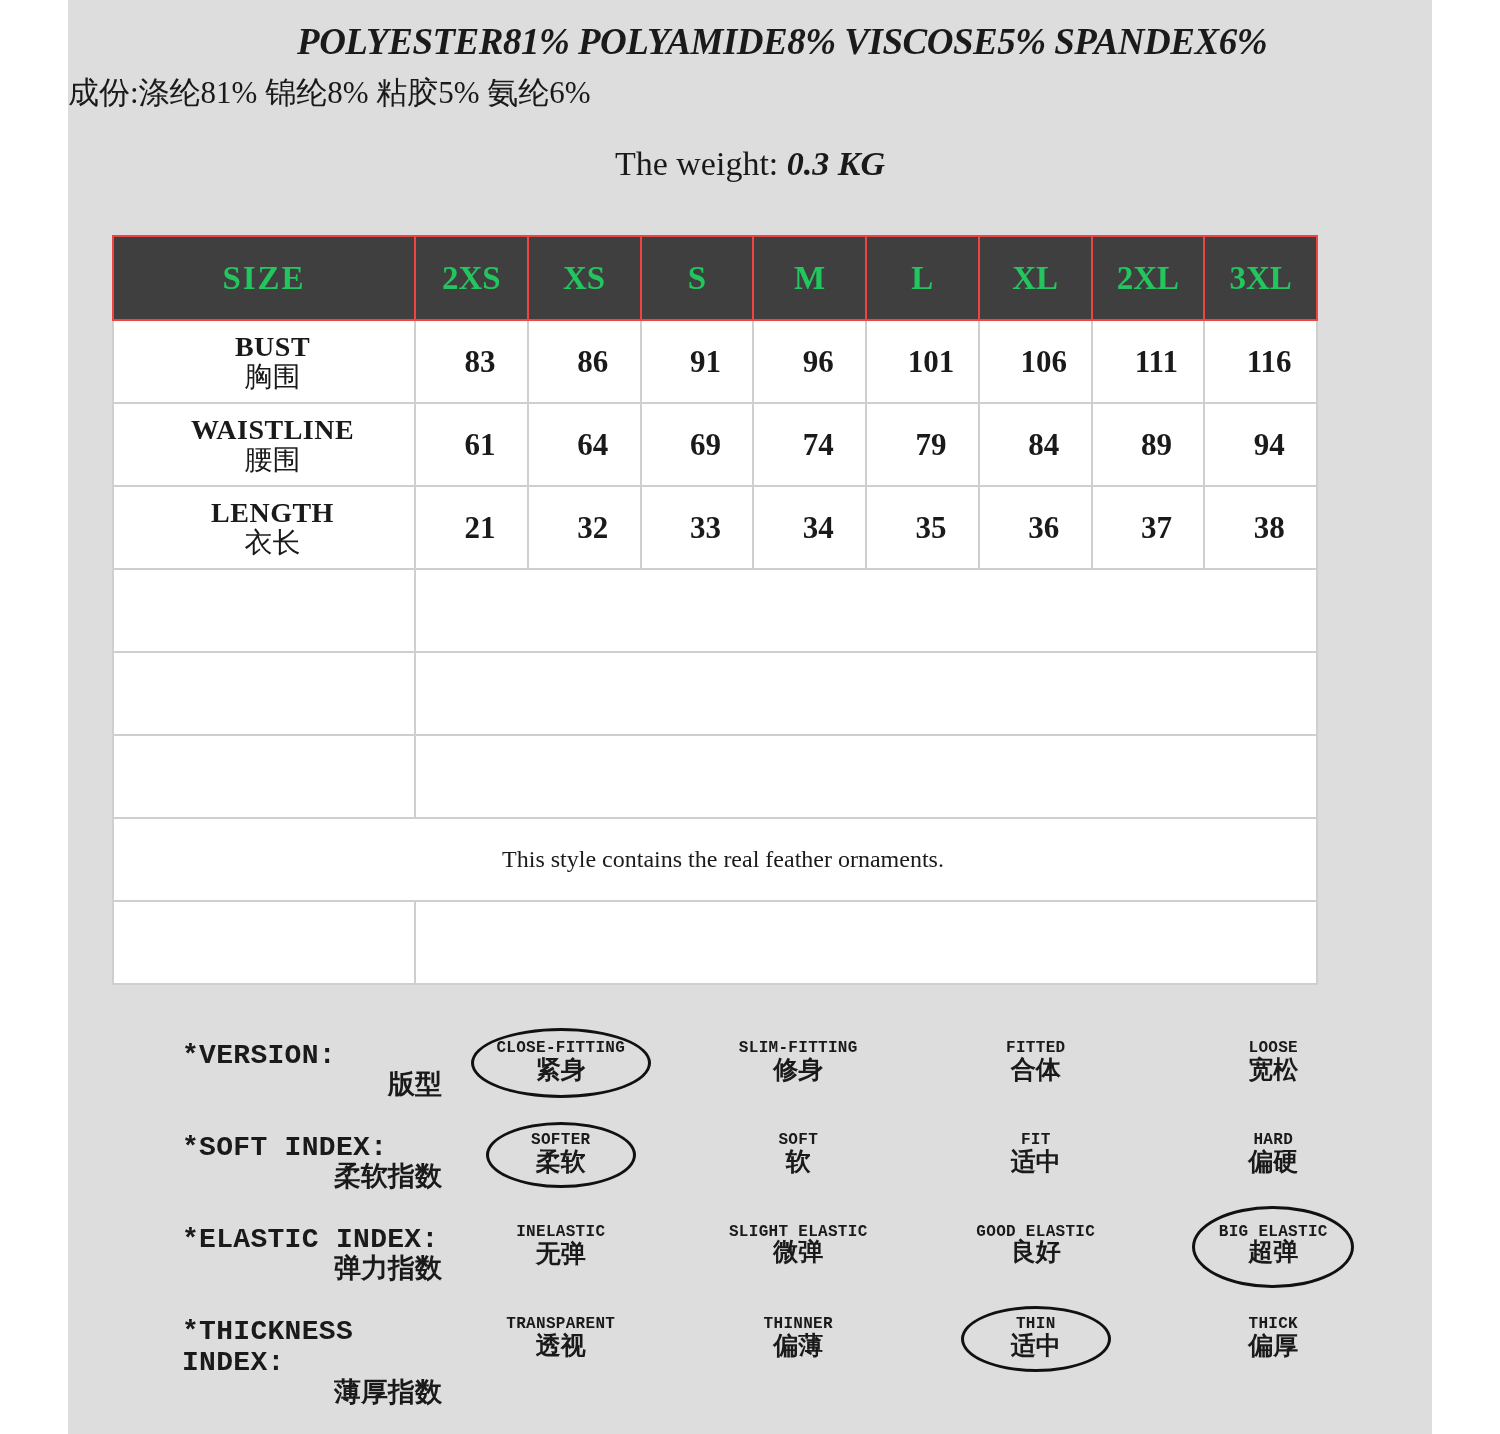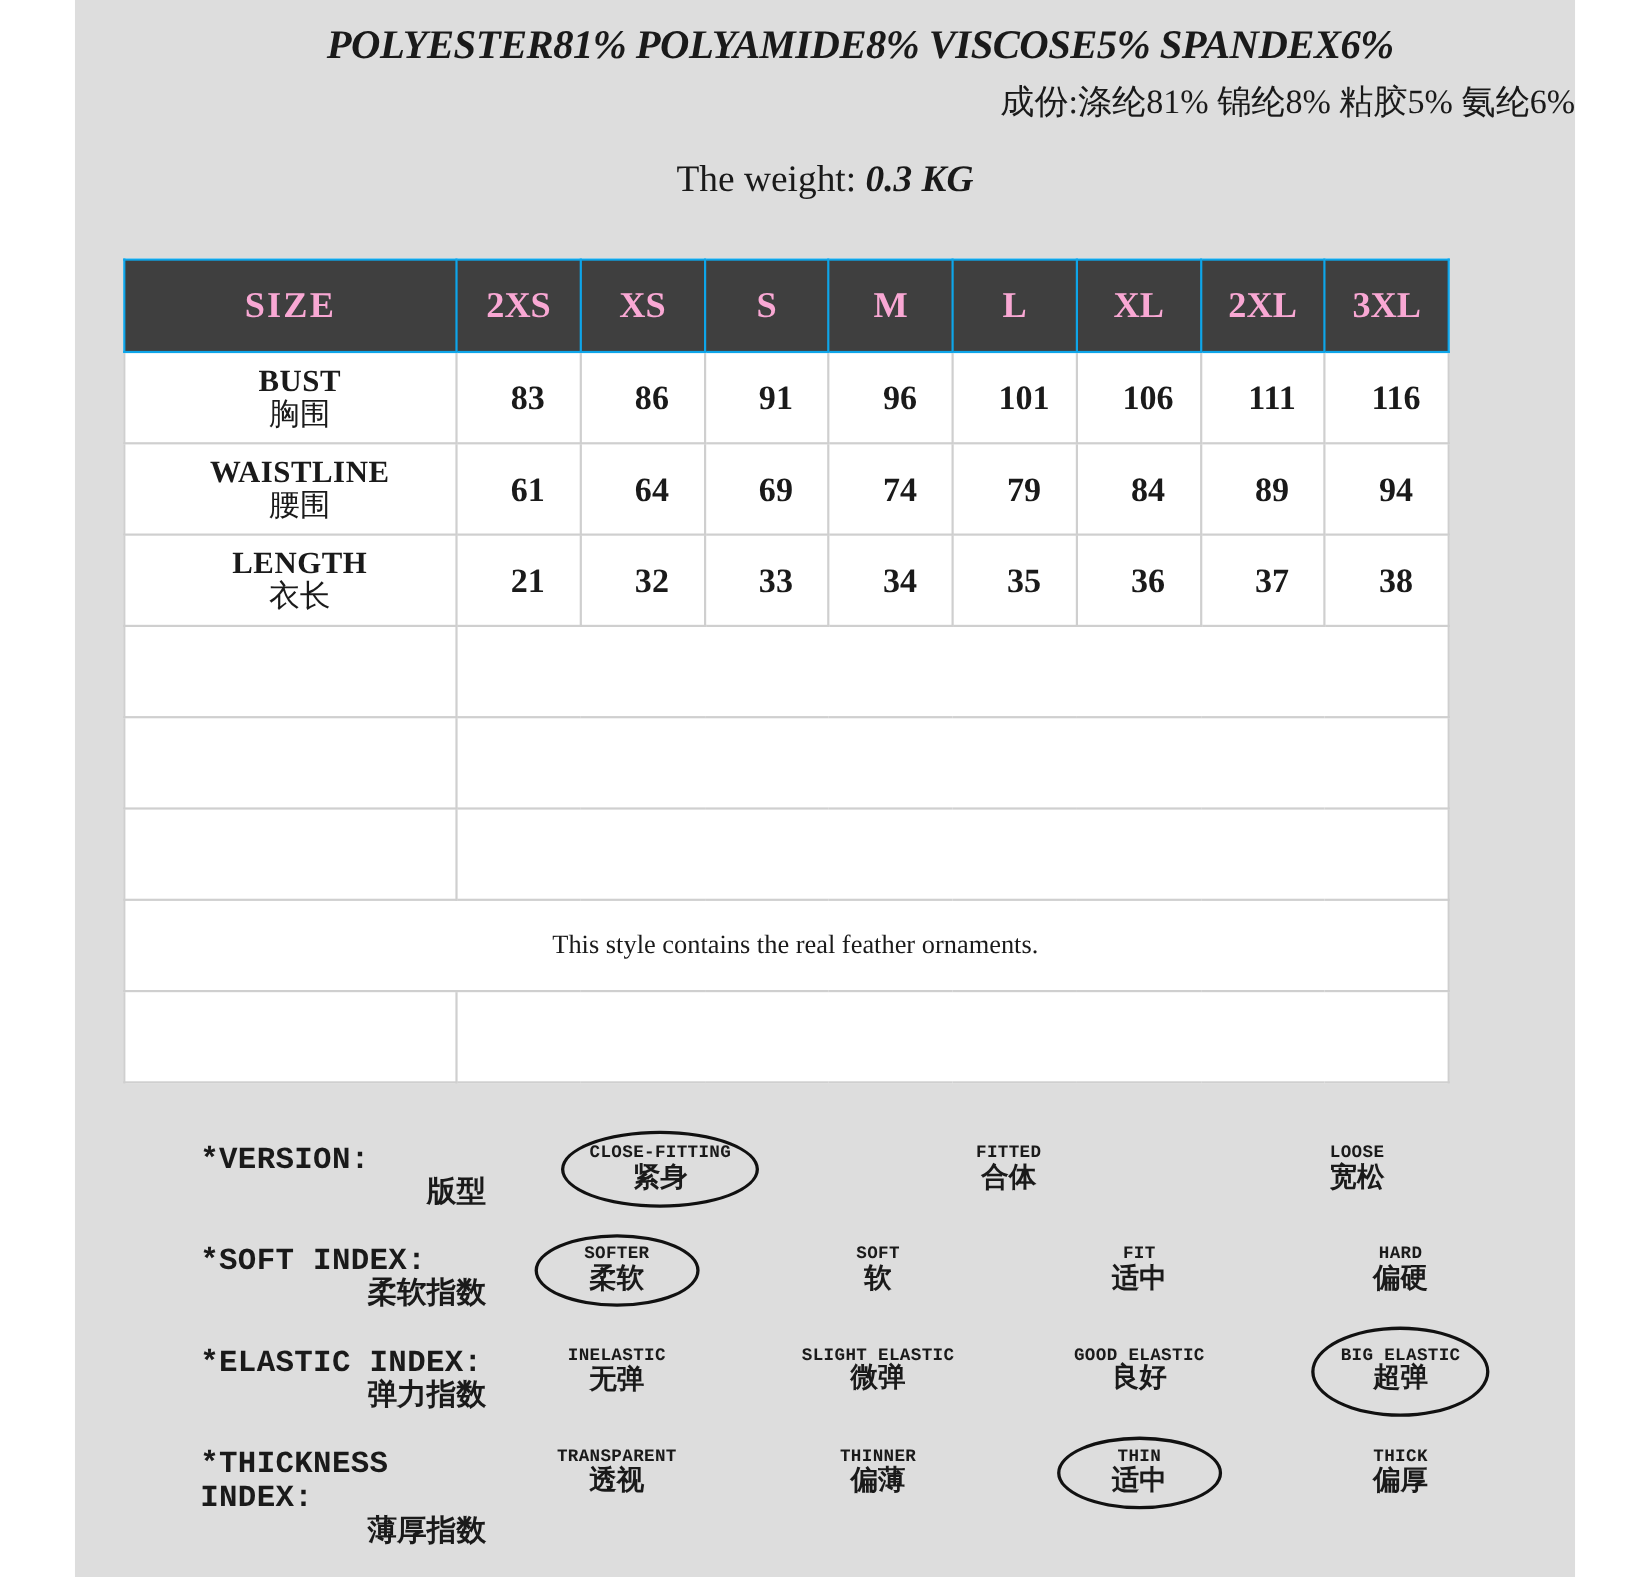--- a/index.html
+++ b/index.html
@@ -52,21 +52,21 @@
     font-weight: bold;
     font-size: 37px;
     letter-spacing: -0.5px;
     white-space: nowrap;
   }
   .composition-cn {
     position: absolute;
     left: 0;
     top: 72px;
     width: 1364px;
-    text-align: right;
+    text-align: left;
     font-size: 31px;
   }
   .weight-line {
     position: absolute;
     left: 0;
     top: 145px;
     width: 1364px;
     text-align: center;
     font-size: 34px;
   }
@@ -87,25 +87,25 @@
     background: #ffffff;
   }
   .size-table td, .size-table th {
     border: 2px solid #cfcfcf;
     text-align: center;
     vertical-align: middle;
     padding: 0;
   }
   .size-table thead th {
     background: #3f3f3f;
-    color: #f9a8d4;
+    color: #22c55e;
     height: 82px;
     font-size: 33px;
     font-weight: bold;
-    border: 2px solid #0ea5e9;
+    border: 2px solid #ef4444;
   }
   .size-table thead th.size-head {
     width: 300px;
     font-size: 33px;
     letter-spacing: 2px;
   }
   .size-table tbody td {
     height: 81px;
     padding-left: 17px;
   }
@@ -322,20 +322,24 @@
       <div class="attr-title">
         <span class="en">*VERSION:</span>
         <span class="cn">版型</span>
       </div>
       <div class="opts">
         <div class="opt circled">
           <span class="en">CLOSE-FITTING</span>
           <span class="cn">紧身</span>
         </div>
         <div class="opt">
+          <span class="en">SLIM-FITTING</span>
+          <span class="cn">修身</span>
+        </div>
+        <div class="opt">
           <span class="en">FITTED</span>
           <span class="cn">合体</span>
         </div>
         <div class="opt">
           <span class="en">LOOSE</span>
           <span class="cn">宽松</span>
         </div>
       </div>
     </div>
 

